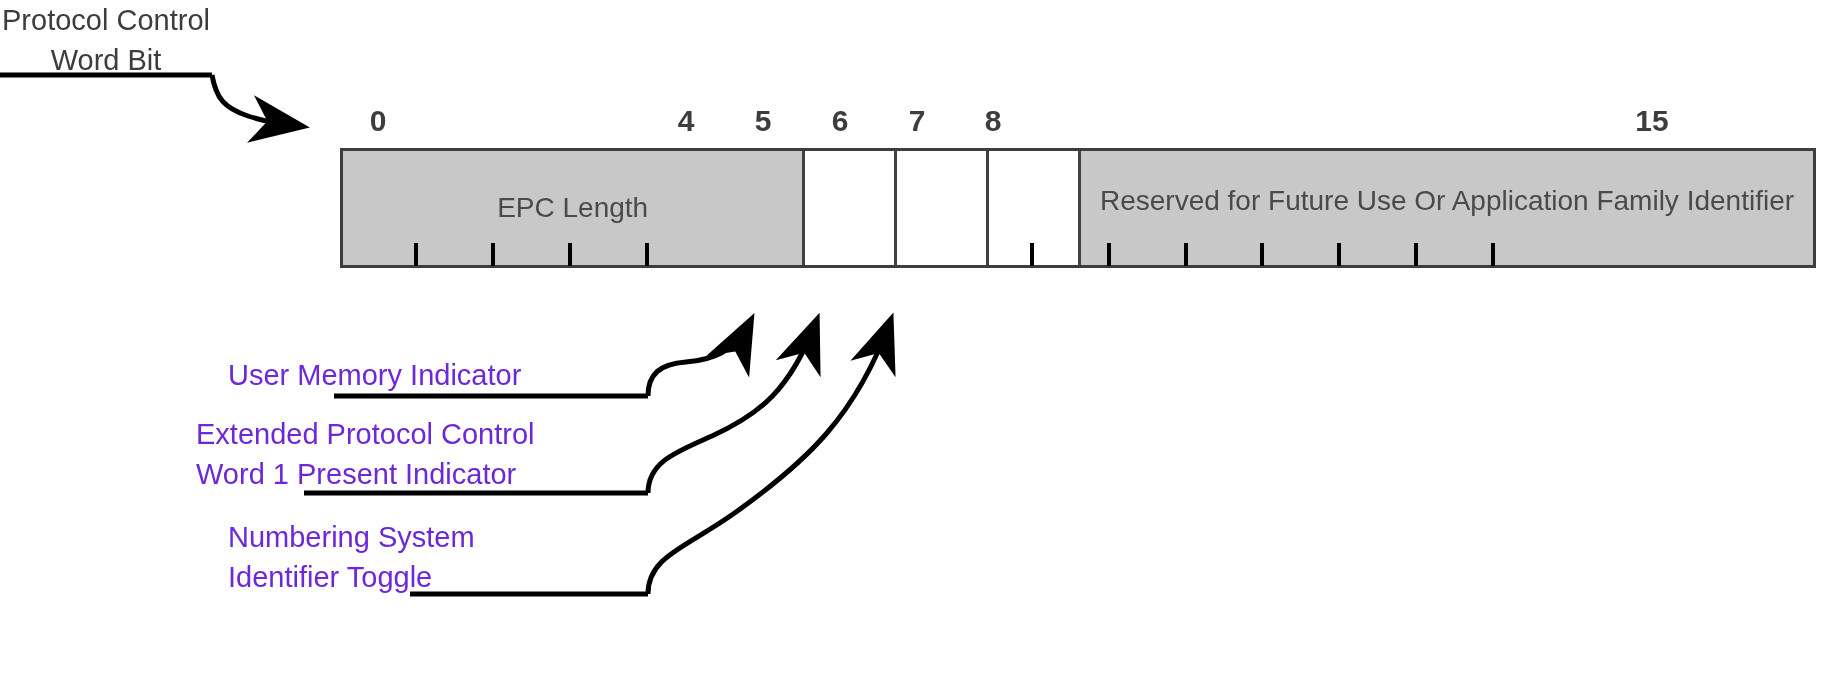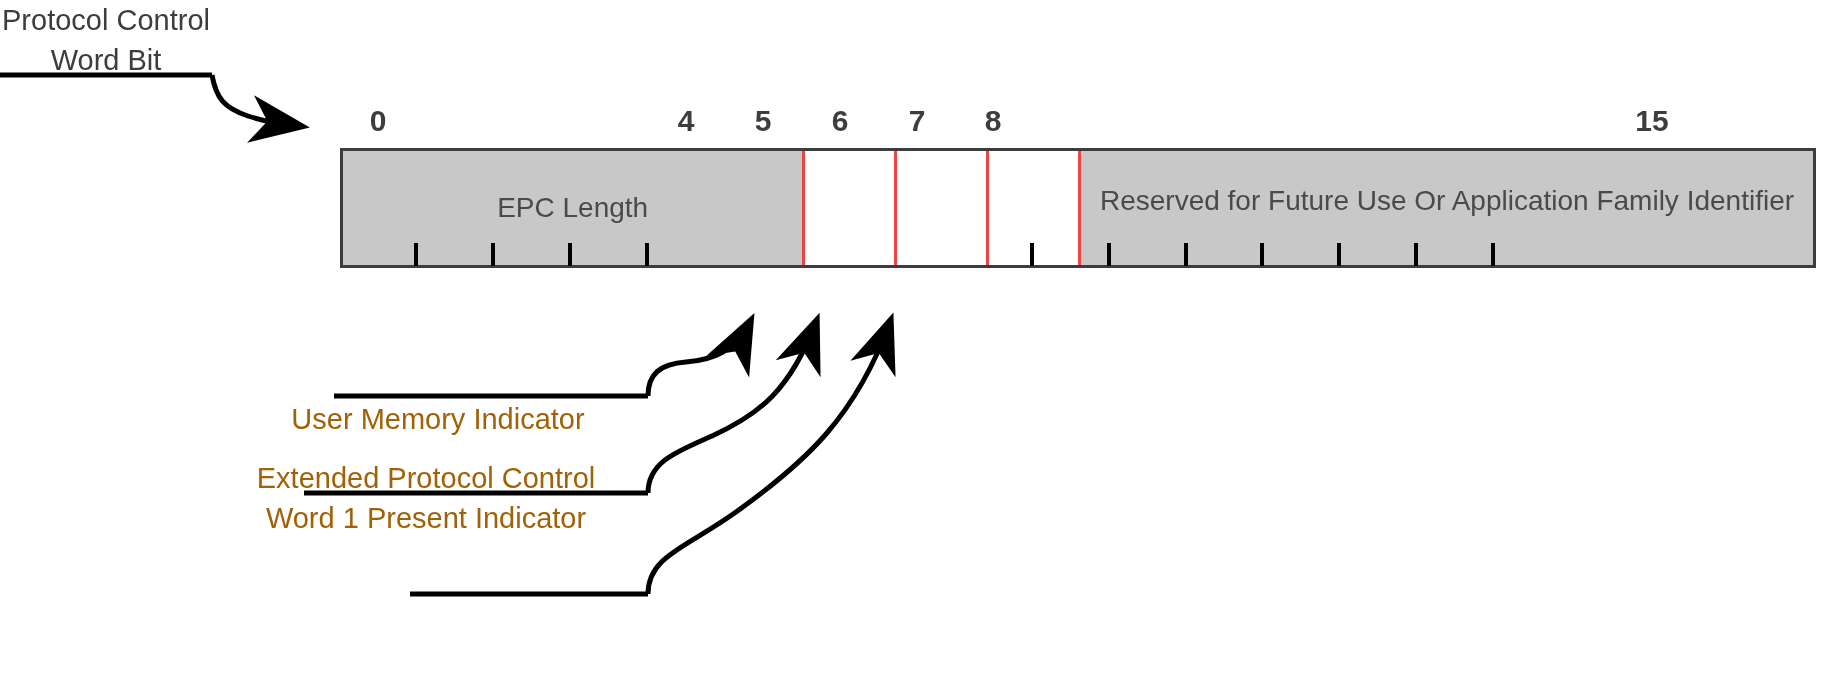--- a/index.html
+++ b/index.html
@@ -65,44 +65,43 @@
     background: #be185d;
     display: flex;
   }
   .cell {
     height: 100%;
     box-sizing: border-box;
     position: relative;
   }
   .cell.gray { background: #c8c8c8; }
   .cell.white { background: #ffffff; }
-  .cell.sep-left { border-left: 3px solid #ef4444; }
+  .cell.sep-left { border-left: 3px solid #404040; }
   .fieldlabel {
     position: absolute;
     left: 0;
     right: 0;
     top: 50%;
     transform: translateY(-50%);
     text-align: center;
     font-size: 28px;
     color: #4a4a4a;
     line-height: 38px;
   }
   .fieldlabel.two-line { top: 44%; }
   
 
   
   .callout {
     position: absolute;
     font-size: 29px;
-    color: #a16207;
-    text-align: center;
+    color: #6d28d9;
+    text-align: left;
     line-height: 40px;
     white-space: pre-line;
-    margin-top: 44px;
   }
   #callout-user   { left: 228px; top: 355px; width: 420px; }
   #callout-epcw1  { left: 196px; top: 414px; width: 460px; }
   #callout-nsi    { left: 228px; top: 517px; width: 420px; }
 </style>
 </head>
 <body>
 
 <div id="stage">
 
@@ -133,20 +132,22 @@
       <div class="fieldlabel two-line">Reserved for Future Use Or
 Application Family Identifier</div>
     </div>
   </div>
 
   <div class="callout" id="callout-user">User Memory Indicator</div>
 
   <div class="callout" id="callout-epcw1">Extended Protocol Control
 Word 1 Present Indicator</div>
 
+  <div class="callout" id="callout-nsi">Numbering System
+Identifier Toggle</div>
 
   <svg id="overlay" viewBox="0 0 1821 693" xmlns="http://www.w3.org/2000/svg">
     <defs>
       <marker id="ah" markerWidth="14" markerHeight="14" refX="10" refY="5" orient="auto" markerUnits="strokeWidth">
         <path d="M0,0.2 L12,5 L0,9.8 L3.4,5 Z" fill="#000000"></path>
       </marker>
       <marker id="ahv" markerWidth="14" markerHeight="14" refX="10" refY="5" orient="auto" markerUnits="strokeWidth">
         <path d="M0,0.2 L12,5 L0,9.8 L3.4,5 Z" fill="#000000"></path>
       </marker>
     </defs>

